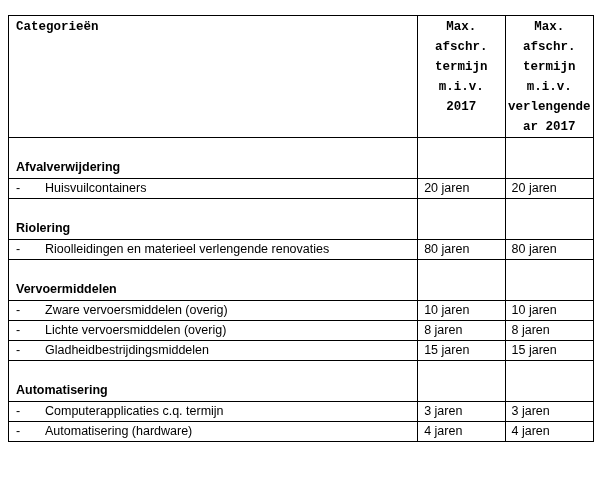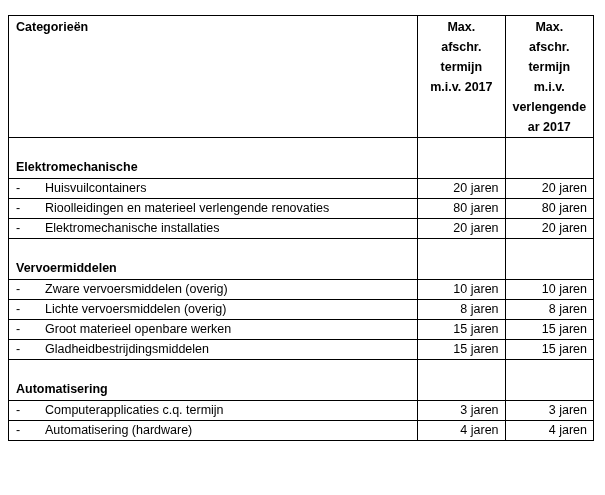--- a/index.html
+++ b/index.html
@@ -1,32 +1,32 @@
 <!DOCTYPE html>
 <html><head>
 <meta charset="utf-8">
 <style>
   html, body { margin: 0; padding: 0; background: #ffffff; }
   body { width: 605px; height: 495px; position: relative; overflow: hidden;
          font-family: "Liberation Sans", sans-serif; font-size: 12.5px; color: #000; }
   table { position: absolute; left: 8px; top: 15px; border-collapse: collapse;
           table-layout: fixed; width: 586px; }
   td, th { border: 1px solid #000; padding: 0 6px; vertical-align: bottom; line-height: 20px; }
-  th { font-weight: bold; vertical-align: top; padding-top: 1px; }
+  th { font-weight: bold; vertical-align: top; padding-top: 1px; font-family: Liberation Mono, monospace; }
   .c1 { width: 384px; }
   .c2 { width: 82px; }
   .c3 { width: 83px; }
   th.cat { text-align: left; padding-left: 7px; }
   th.num { text-align: center; line-height: 20px; padding: 1px 2px 0 2px; margin-top: 12px; }
   tr.head { height: 121px; }
   tr.group { height: 41px; }
   tr.group td.label { font-weight: bold; padding-left: 7px; padding-bottom: 1px; }
   tr.item { height: 20px; }
   tr.item td { line-height: 19px; }
-  td.val { text-align: right; }
+  td.val { text-align: left; }
   .dash { display: inline-block; width: 29px; padding-left: 1px; }
 </style>
 </head>
 <body>
 
 <table>
   <colgroup>
     <col class="c1">
       <col class="c2">
       <col class="c3">
@@ -44,60 +44,55 @@
       <div>Max.</div>
       <div>afschr.</div>
       <div>termijn</div>
       <div>m.i.v.</div>
       <div>verlengende</div>
       <div>ar 2017</div>
     </th>
   </tr>
 
   <tr class="group">
-    <td class="label">Elektromechanische</td>
+    <td class="label">Afvalverwijdering</td>
     <td></td>
     <td></td>
   </tr>
   <tr class="item">
     <td><span class="dash">-</span><span>Huisvuilcontainers</span></td>
     <td class="val">20 jaren</td>
     <td class="val">20 jaren</td>
   </tr>
 
+  <tr class="group">
+    <td class="label">Riolering</td>
+    <td></td>
+    <td></td>
+  </tr>
   <tr class="item">
     <td><span class="dash">-</span><span>Rioolleidingen en materieel verlengende renovaties</span></td>
     <td class="val">80 jaren</td>
     <td class="val">80 jaren</td>
-  </tr>
-  <tr class="item">
-    <td><span class="dash">-</span><span>Elektromechanische installaties</span></td>
-    <td class="val">20 jaren</td>
-    <td class="val">20 jaren</td>
   </tr>
 
   <tr class="group">
     <td class="label">Vervoermiddelen</td>
     <td></td>
     <td></td>
   </tr>
   <tr class="item">
     <td><span class="dash">-</span><span>Zware vervoersmiddelen (overig)</span></td>
     <td class="val">10 jaren</td>
     <td class="val">10 jaren</td>
   </tr>
   <tr class="item">
     <td><span class="dash">-</span><span>Lichte vervoersmiddelen (overig)</span></td>
     <td class="val">8 jaren</td>
     <td class="val">8 jaren</td>
-  </tr>
-  <tr class="item">
-    <td><span class="dash">-</span><span>Groot materieel openbare werken</span></td>
-    <td class="val">15 jaren</td>
-    <td class="val">15 jaren</td>
   </tr>
   <tr class="item">
     <td><span class="dash">-</span><span>Gladheidbestrijdingsmiddelen</span></td>
     <td class="val">15 jaren</td>
     <td class="val">15 jaren</td>
   </tr>
 
   <tr class="group">
     <td class="label">Automatisering</td>
     <td></td>

